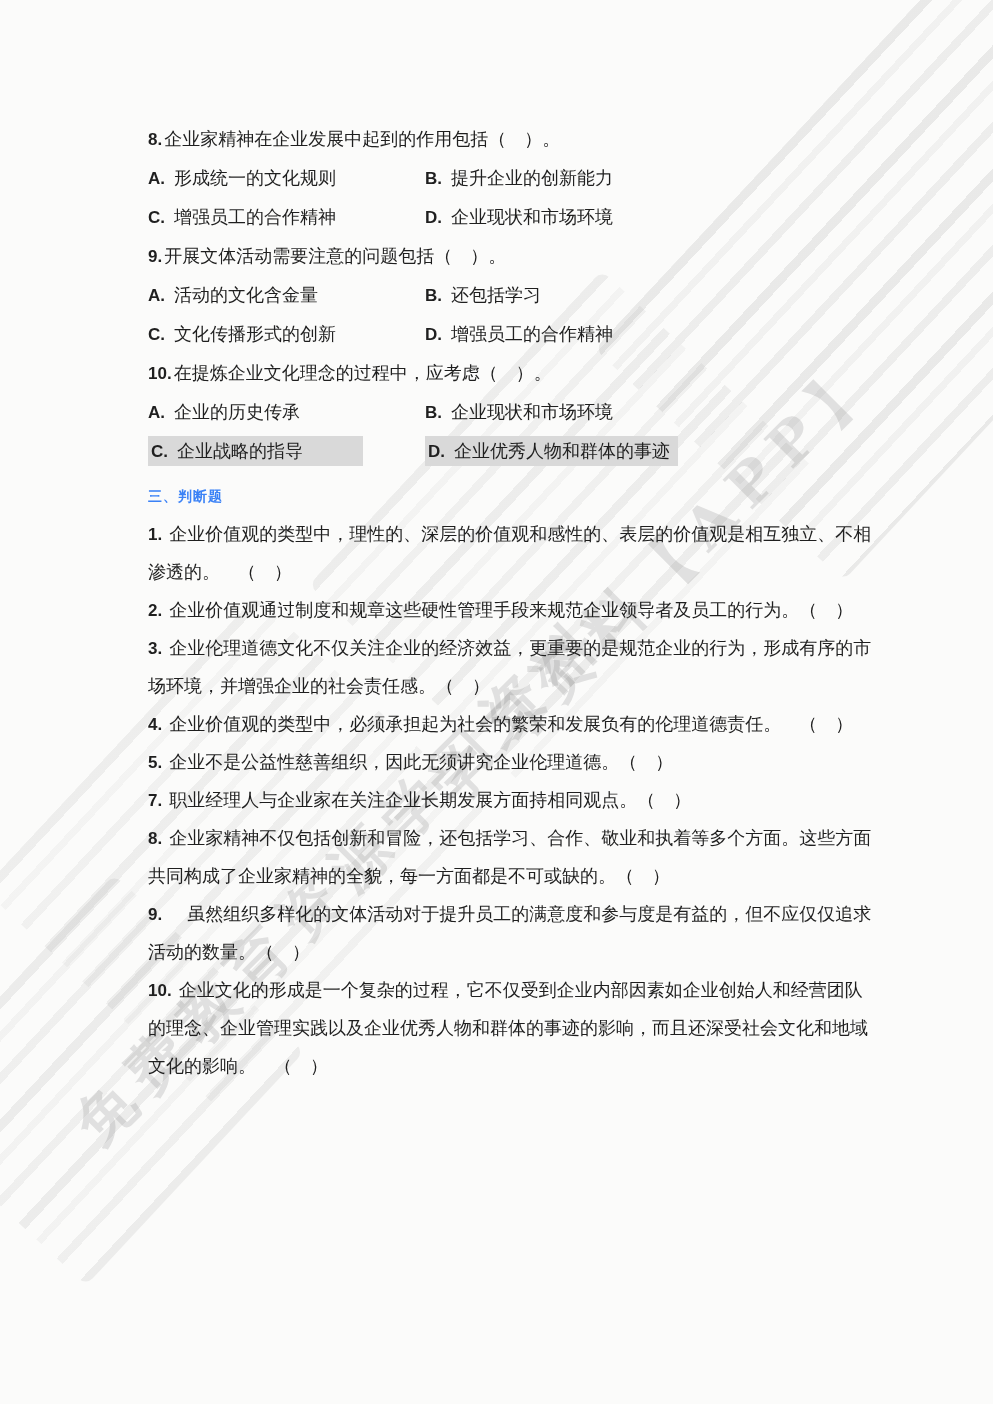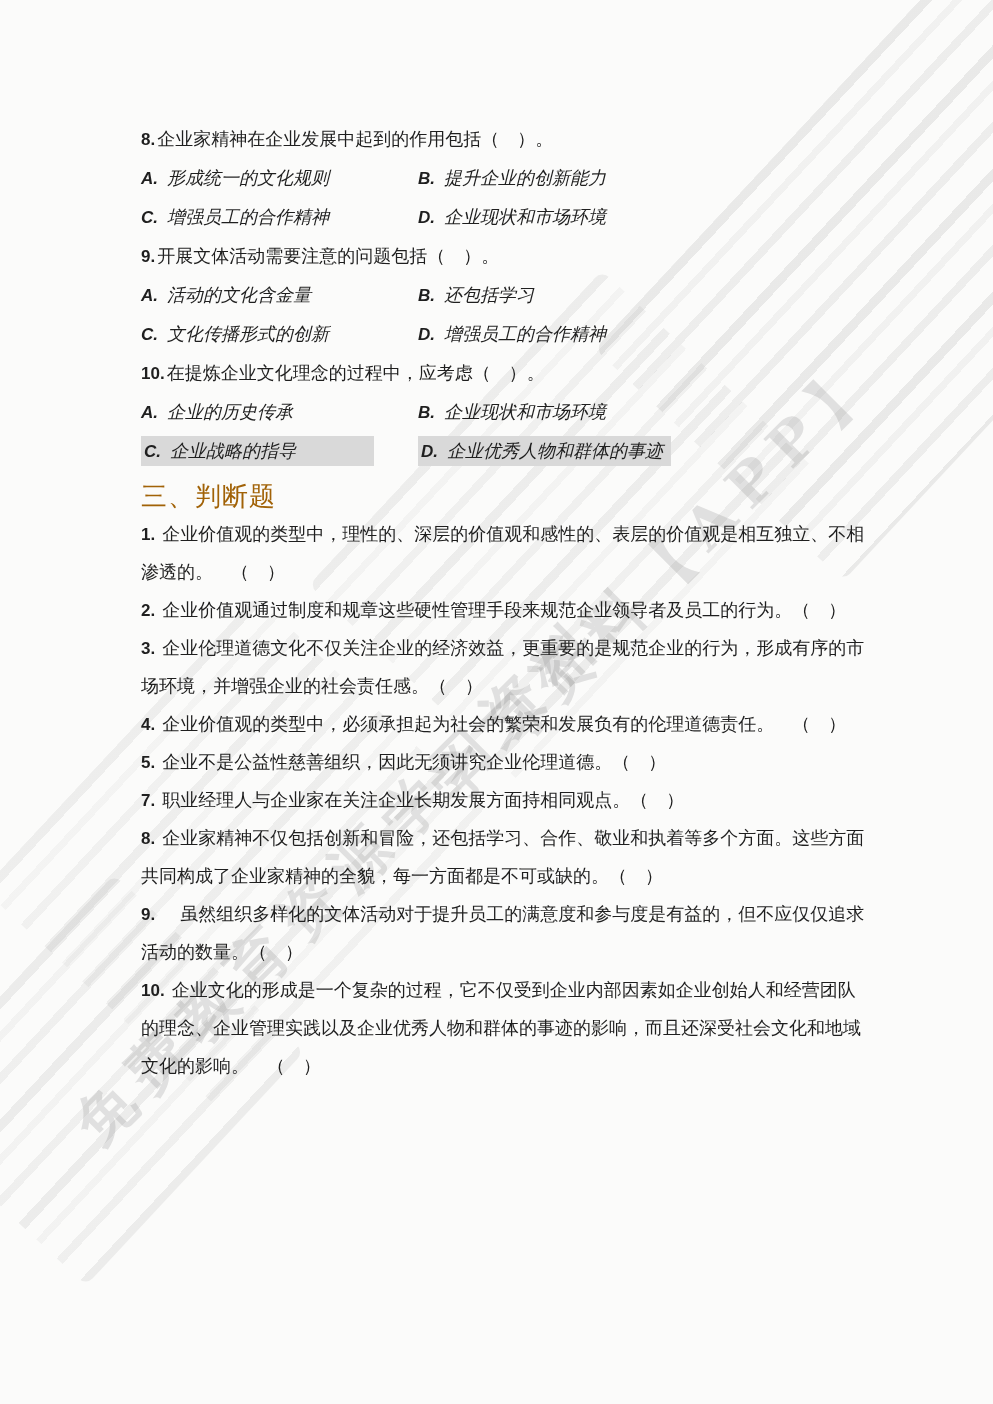--- a/index.html
+++ b/index.html
@@ -25,34 +25,34 @@
   .wm-text{
     position:absolute;white-space:nowrap;
     font-family:"DejaVu Serif","Liberation Serif",serif;font-weight:bold;
     color:rgba(120,120,120,0.20);
     transform:rotate(-45deg);
     font-size:58px;letter-spacing:14px;
   }
   .wm-text.l1{left:-20px;top:841px;}
   .wm-text.l2{left:352px;top:541px;}
   
-  .content{position:absolute;left:141px;top:120px;width:760px;z-index:1;}
+  .content{position:absolute;left:148px;top:120px;width:760px;z-index:1;}
   .row{height:39px;line-height:39px;font-size:18px;white-space:nowrap;}
   .q-num{font-family:"Liberation Sans","DejaVu Sans",sans-serif;font-weight:bold;font-size:17px;margin-right:2px;}
   .tf-row .q-num{margin-right:7px;}
-  .opt-row{display:flex;font-style:italic;}
+  .opt-row{display:flex;}
   .opt-cell{flex:0 0 auto;}
   .opt-cell.col1{width:277px;}
   .opt-label{font-family:"Liberation Sans","DejaVu Sans",sans-serif;font-weight:bold;font-size:17px;margin-right:9px;}
   .hl{background:#d9d9d9;padding:5px 8px 5px 3px;}
-  .hl.hl-pad{padding-right:78px;}
+  .hl.hl-pad{padding-right:60px;}
   .section-title{
     height:38px;line-height:38px;margin-top:6px;
     font-family:"Liberation Sans","DejaVu Sans",sans-serif;
-    font-weight:normal;font-size:26px;letter-spacing:1px;color:#a16207;
+    font-weight:bold;font-size:14px;letter-spacing:1px;color:#3b82f6;
   }
   .tf-row{height:38px;line-height:38px;font-size:18px;white-space:nowrap;}
 </style>
 </head>
 <body>
 
 <div class="wm-layer">
   <div class="streak s1"></div>
   <div class="streak s2"></div>
   <div class="streak s3"></div>

